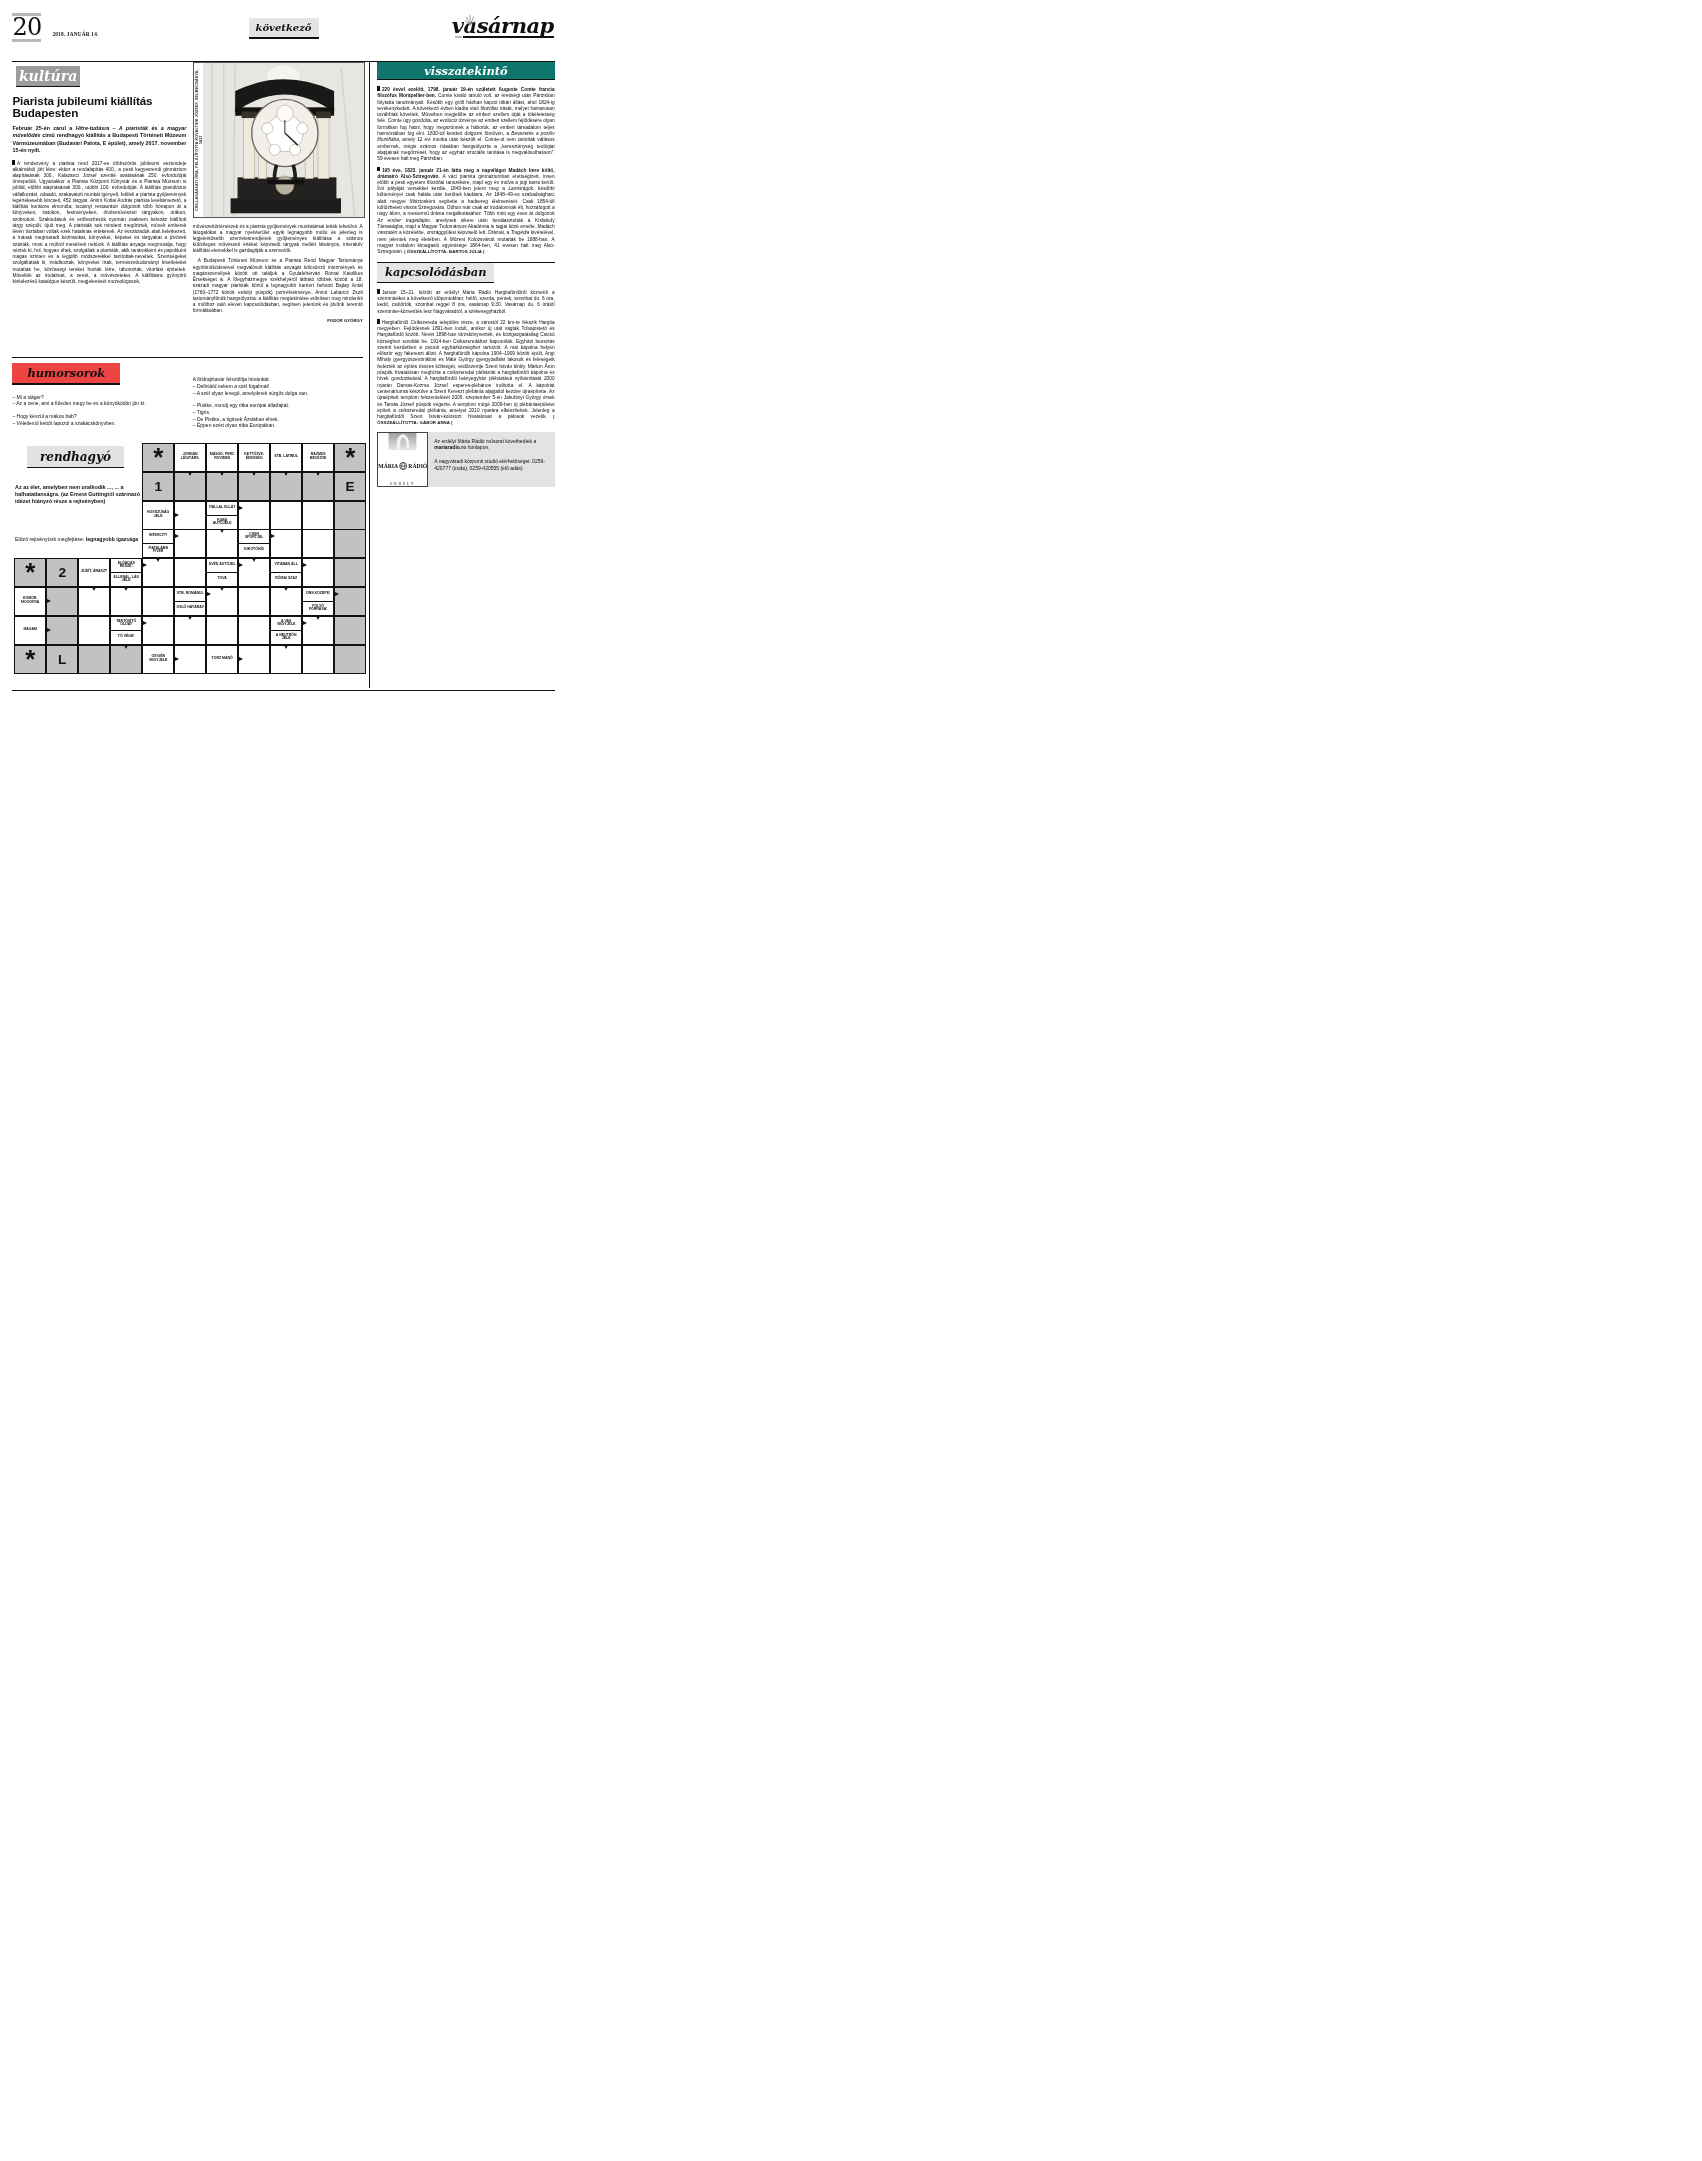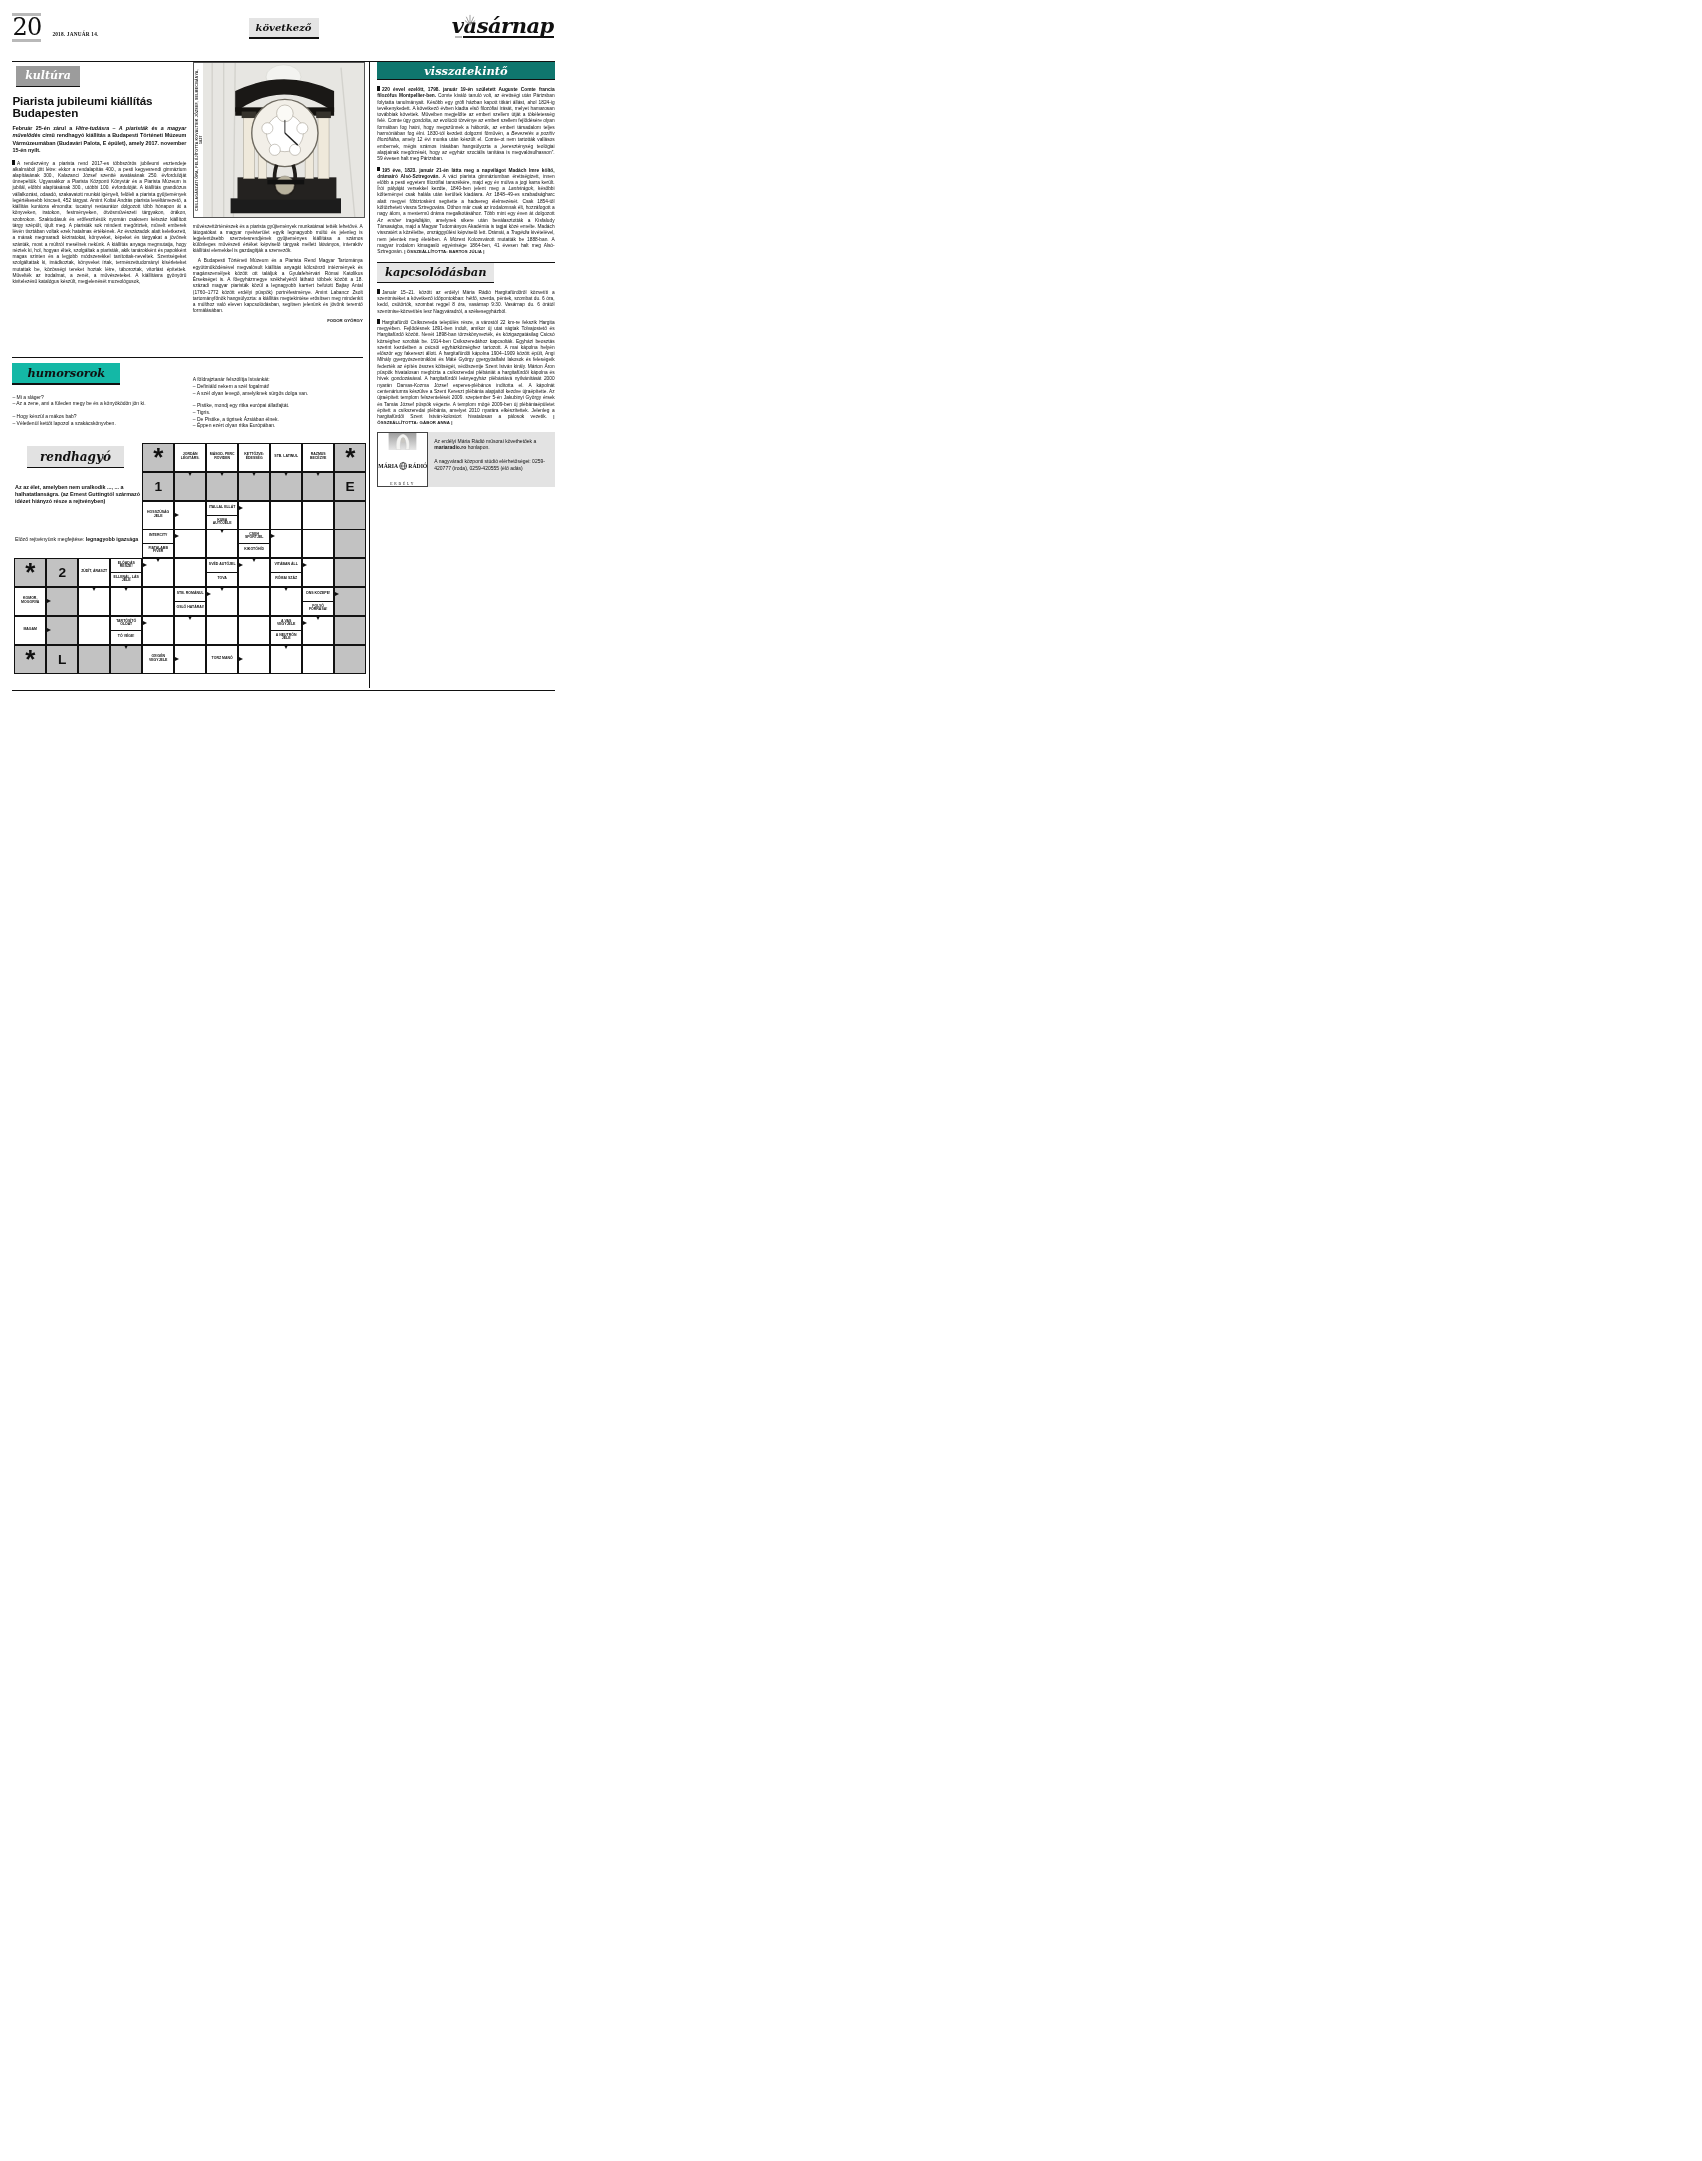--- a/index.html
+++ b/index.html
@@ -32,32 +32,32 @@
   .sq{display:inline-block;width:2.3px;height:4.6px;background:#111;margin-right:2.3px;}
   .indent{text-indent:5px;}
   .credit{font-weight:700;font-size:4.3px;letter-spacing:0.1px;}
   
   .article-sec{display:flex;gap:6.4px;height:295px;}
   .col1{width:174px;}
   .col2{width:170px;display:flex;flex-direction:column;}
   .label-box{display:flex;align-items:center;justify-content:center;
         font-family:"DejaVu Serif",serif;font-style:italic;font-weight:700;}
   .label-kultura{width:64px;height:20px;background:#9c9c9c;border-bottom:1.8px solid #111;
-        color:#fff;font-size:11px;margin:3.7px 0 8.2px 3.7px;}
+        color:#fff;font-size:14px;margin:3.7px 0 8.2px 3.7px;}
   h1{font-size:11.7px;line-height:1.04;margin:0 0 6px;letter-spacing:-0.1px;font-weight:700;}
   .lead{font-weight:700;font-size:5.4px;line-height:1.33;text-align:justify;margin:0 0 6px;}
   figure{position:relative;width:170px;height:154px;margin:0 0 5.5px;border:0.5px solid #555;
         display:flex;background:#e9e8e4;}
   .photo-caption{writing-mode:vertical-rl;transform:rotate(180deg);font-size:3.6px;font-weight:700;
         letter-spacing:0.2px;padding:1.4px 0.5px;background:#fff;text-align:center;color:#222;}
   figure svg{flex:1;height:100%;}
   .byline{text-align:right;font-weight:700;font-size:4.3px;margin-top:0;}
   
   .humor-sec{border-top:1.4px solid #111;height:81px;display:flex;gap:6.4px;}
-  .label-humor{width:108px;height:20px;background:#14b8a6;border-bottom:2.3px solid #111;
+  .label-humor{width:108px;height:20px;background:#ef4444;border-bottom:2.3px solid #111;
         font-size:11.4px;margin:4.6px 0 9.2px 0;}
   .jokes{font-size:5px;line-height:1.34;}
   .joke-group{margin-bottom:6px;}
   .joke-group p{margin:0;}
   #jokes-right{padding-top:18.3px;}
   
   .rejtveny-sec{position:relative;height:254px;}
   .label-rejtveny{position:absolute;left:14.6px;top:7.3px;width:97px;height:21px;background:#e2e2e2;
         border-bottom:1.8px solid #111;font-size:12px;}
   .quote{position:absolute;left:2.7px;top:45px;width:126px;font-weight:700;font-size:5.4px;

